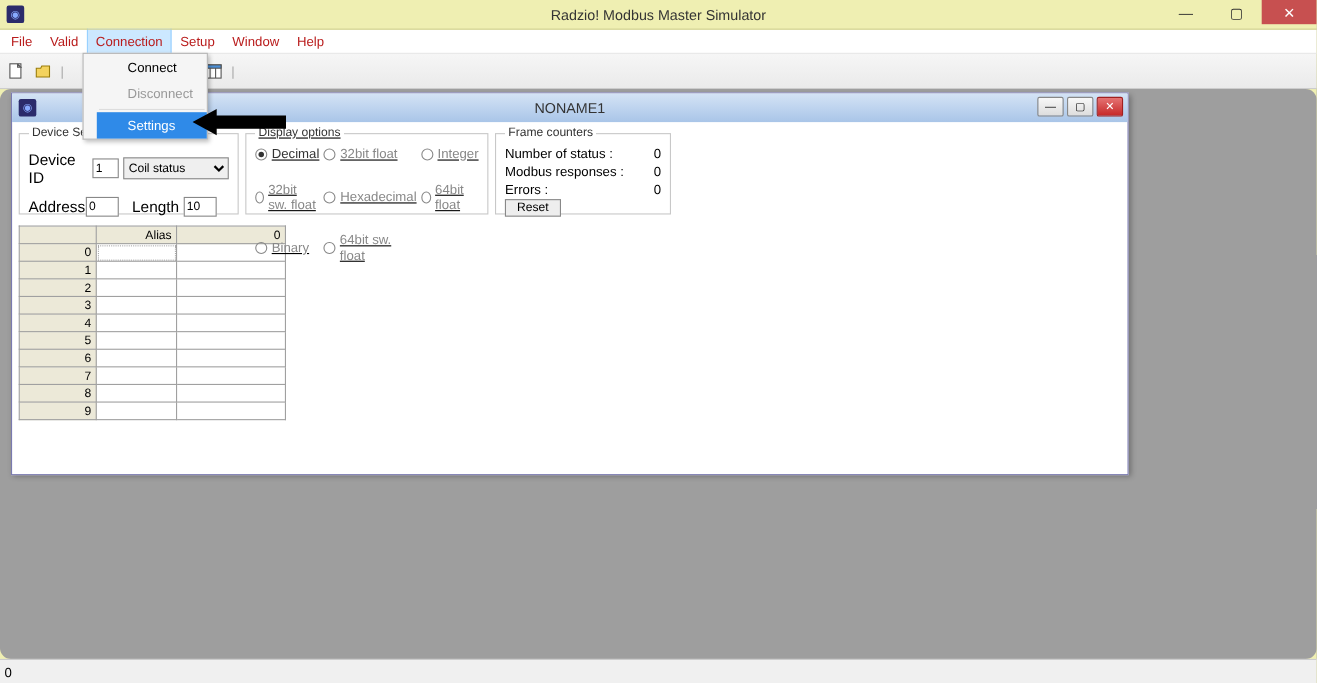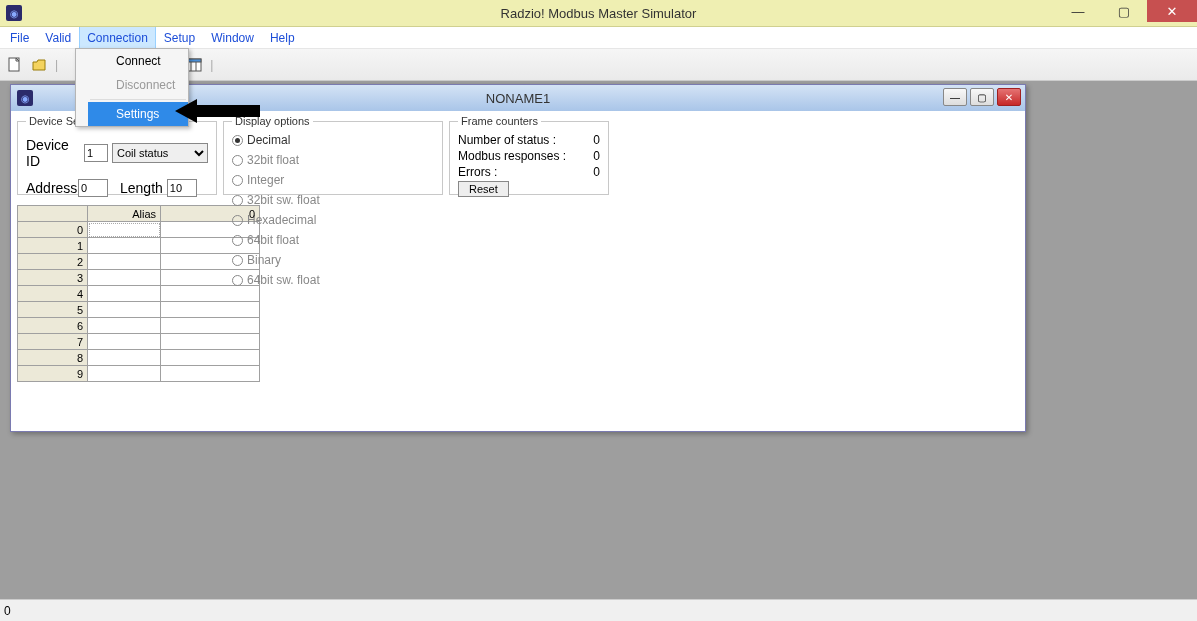--- a/index.html
+++ b/index.html
@@ -9,30 +9,30 @@
 .titlebar { height: 27px; background: linear-gradient(#efefb2, #efefb2); display: flex; align-items: center; position: relative; border-bottom: 1px solid #d0d090; }
 .titlebar .app-icon { width: 16px; height: 16px; background: #2b2b6b; margin: 0 6px; border-radius: 2px; display:flex; align-items:center; justify-content:center; }
 .titlebar .app-icon::after{content:"◉"; color:#8af; font-size:10px;}
 .titlebar .title { position:absolute; left:50%; transform:translateX(-50%); font-size: 13px; color:#333; }
 .titlebar .win-controls { position: absolute; right: 0; top: 0; display: flex; height: 22px; }
 .win-btn { width: 46px; height: 22px; display: flex; align-items: center; justify-content: center; color: #333; font-size: 13px; }
 .win-btn.close { background: #c75050; color: #fff; width: 50px; }
 
 
 .menubar { height: 22px; background: #fff; display: flex; align-items:center; padding: 0 2px; border-bottom:1px solid #e6e6e6; }
-.menu-item { padding: 3px 8px; font-size: 12px; color:#1d4ed8; }
+.menu-item { padding: 3px 8px; font-size: 12px; color:#b91c1c; }
 .menu-item.active { background: #cce8ff; border:1px solid #99d1ff; padding:16px 7px; }
 
 
 .toolbar { height: 32px; background: linear-gradient(#f6f6f6,#eaeaea); display:flex; align-items:center; padding:0 4px; border-bottom:1px solid #ccc; gap:2px;}
 .tool-btn { width:22px; height:22px; display:flex; align-items:center; justify-content:center; }
 .tool-sep { margin:0 3px; color:#aaa; }
 
 
-.mdi { position:absolute; top:81px; left:0; right:0; bottom:22px; background:#9e9e9e; }
+.mdi { position:absolute; top:81px; left:0; right:0; bottom:22px; background:#9e9e9e;border-radius:10px; }
 
 
 .child-window { position:absolute; left:10px; top:3px; width:1016px; height:348px; background:#fff; border:1px solid #7a7ab0; box-shadow:2px 2px 5px rgba(0,0,0,0.3);}
 .child-title { height:26px; background: linear-gradient(#d4e3f5,#a9c5e8); display:flex; align-items:center; padding:0 6px; position:relative;}
 .child-title .ci { width:16px; height:16px; background:#2b2b6b; border-radius:2px; margin-right:6px; display:flex;align-items:center;justify-content:center;}
 .child-title .ci::after{content:"◉"; color:#8af; font-size:10px;}
 .child-title .ct { position:absolute; left:50%; transform:translateX(-50%); font-size:13px; color:#333;}
 .child-ctrls { position:absolute; right:4px; top:3px; display:flex; gap:3px;}
 .child-ctrl { width:24px; height:18px; border:1px solid #888; background:linear-gradient(#f8f8f8,#ddd); display:flex;align-items:center;justify-content:center; font-size:10px; border-radius:2px;}
 .child-ctrl.cls { background:linear-gradient(#e57373,#c62828); color:#fff; border-color:#a02020;}
@@ -42,22 +42,22 @@
 
 fieldset { border:1px solid #c8c8c8; padding:6px 8px 8px 8px; font-size:11px;}
 legend { font-size:11px; padding:0 3px; color:#333;}
 
 .device-settings { width:200px; height:80px;}
 .ds-row { display:flex; align-items:center; margin-top:4px; gap:4px;}
 .ds-row label { font-size:14px; }
 .ds-row input { font-size:11px; border:1px solid #888; height:18px; padding:0 2px;}
 .ds-row select { font-size:11px; border:1px solid #888; height:20px;}
 
-.display-opts { width:220px; height:80px;}
-.opt-grid { display:grid; grid-template-columns: 1fr; gap:6px 4px; }
+.display-opts { width:160px; height:80px;text-decoration:underline;}
+.opt-grid { display:grid; grid-template-columns: 1fr 1fr 1fr; gap:18px 4px; }
 .radio { display:flex; align-items:center; gap:4px; font-size:11px; color:#888;}
 .radio.on { color:#333;}
 .radio .r { width:11px; height:11px; border:1px solid #888; border-radius:50%; display:inline-flex; align-items:center; justify-content:center;}
 .radio.on .r::after{content:""; width:5px; height:5px; background:#333; border-radius:50%;}
 
 .frame-ctrs { width:160px; height:80px;}
 .fc-row { display:flex; justify-content:space-between; font-size:11px; margin-bottom:2px;}
 .reset-btn { border:1px solid #888; background:#eee; padding:1px 10px; font-size:11px; cursor:pointer;}
 
 

